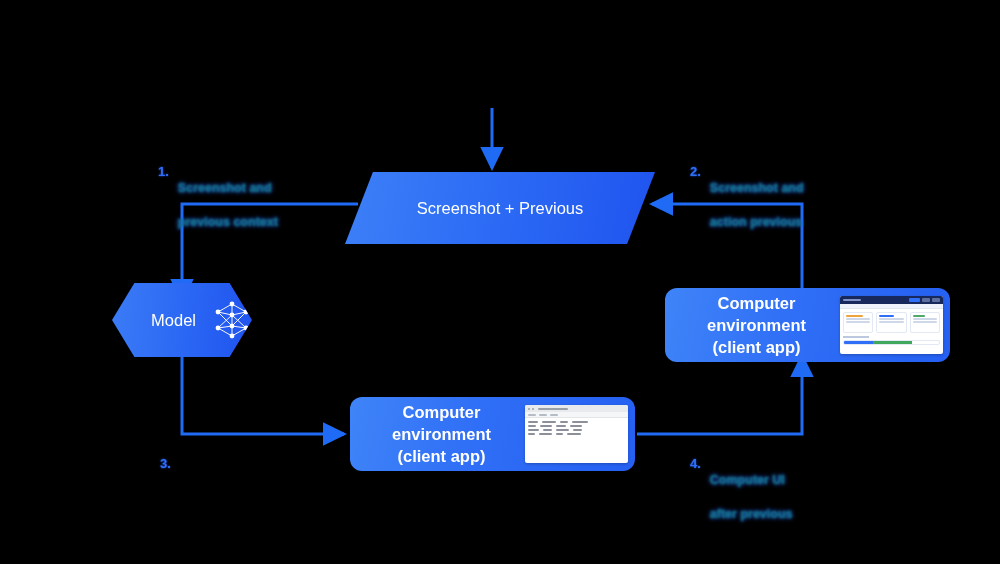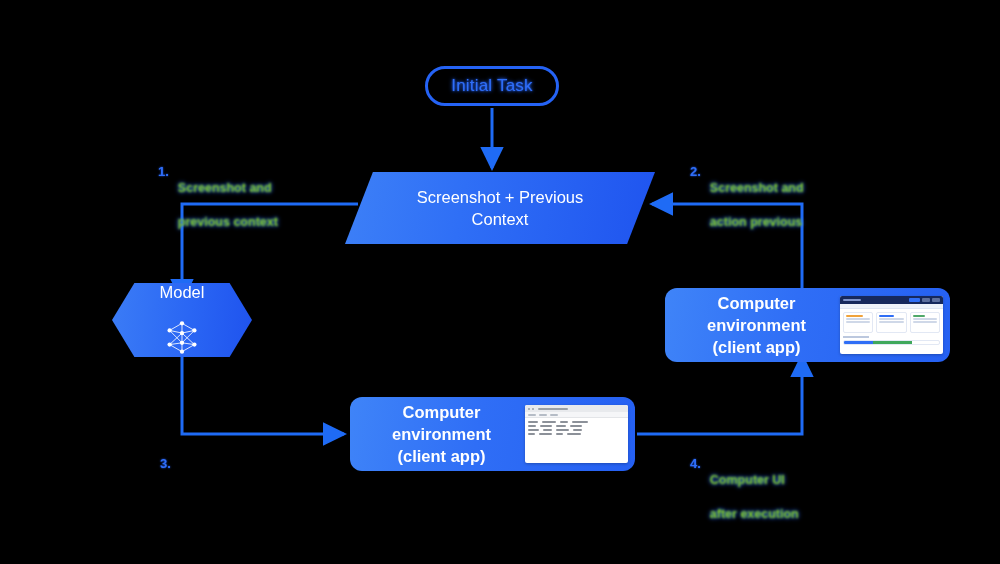--- a/index.html
+++ b/index.html
@@ -38,21 +38,21 @@
     color: #fff; font-size: 16.5px; line-height: 1.35;
     text-align: center; font-weight: 400;
   }
 
   
   .hex {
     position: absolute; left: 112px; top: 283px;
     width: 140px; height: 74px;
     background: linear-gradient(95deg, #3b7cf6 0%, #2a66f4 55%, #1f53ee 100%);
     clip-path: polygon(16% 0%, 84% 0%, 100% 50%, 84% 100%, 16% 100%, 0% 50%);
-    display: flex; align-items: center; justify-content: flex-end; gap: 16px; flex-direction: column;
+    display: flex; align-items: center; justify-content: flex-end; gap: 16px;
   }
   .hex-label { color: #fff; font-size: 16.5px; }
   .nn-icon { width: 40px; height: 44px; display: block; }
 
   
   .env {
     position: absolute;
     border-radius: 12px;
     background: linear-gradient(100deg, #3f84f8 0%, #2f6ef6 45%, #2560f2 100%);
     display: flex; align-items: center;
@@ -111,21 +111,21 @@
   svg.links { position: absolute; inset: 0; width: 1000px; height: 564px; }
 
   
   .step { position: absolute; display: flex; align-items: flex-start; gap: 9px; }
   .step-num {
     font-size: 13px; font-weight: 700; color: #2f6ef7;
     filter: blur(.7px); text-shadow: 0 0 2px #1f5af0;
     line-height: 1.25; padding-top: 1px;
   }
   .step-text {
-    font-size: 12.5px; line-height: 1.35; color: #84cc16;
+    font-size: 12.5px; line-height: 1.35; color: #0f766e;
     filter: blur(.8px); text-shadow: 0 0 2px #1f5af0, 0 0 4px #2f6ef7;
     white-space: pre-line; font-weight: 600;
   }
   .s1 { left: 158px; top: 163px; }
   .s2 { left: 690px; top: 163px; }
   .s3 { left: 160px; top: 455px; }
   .s4 { left: 690px; top: 455px; }
 </style>
 </head>
 <body>
@@ -140,28 +140,24 @@
     </defs>
     <g stroke="#1f6bf5" stroke-width="3" fill="none" marker-end="url(#ah)">
       <path d="M492,108 L492,168"></path>
       <path d="M358,204 L182,204 L182,300"></path>
       <path d="M182,341 L182,434 L344,434"></path>
       <path d="M637,434 L802,434 L802,356"></path>
       <path d="M802,294 L802,204 L652,204"></path>
     </g>
   </svg>
 
-  <div class="pill">
-    <span class="pill-label">Initial Task</span>
-  </div>
 
   <div class="para">
     <div class="para-text">
       <div>Screenshot + Previous</div>
-      <div>Context</div>
     </div>
   </div>
 
   <div class="hex">
     <span class="hex-label">Model</span>
     <svg class="nn-icon" viewBox="0 0 40 44">
       <g stroke="#ffffff" stroke-width="1" opacity="0.95">
         <line x1="6" y1="14" x2="20" y2="6"></line>
           <line x1="6" y1="14" x2="20" y2="17"></line>
         <line x1="6" y1="14" x2="20" y2="28"></line>
@@ -295,17 +291,17 @@
   </div>
 
   <div class="step s3">
     <span class="step-num">3.</span>
   </div>
 
   <div class="step s4">
     <span class="step-num">4.</span>
     <span class="step-text">
       <span>Computer UI</span><br>
-      <span>after execution</span>
+      <span>after previous</span>
     </span>
   </div>
 
 </div>
 
 </body></html>

